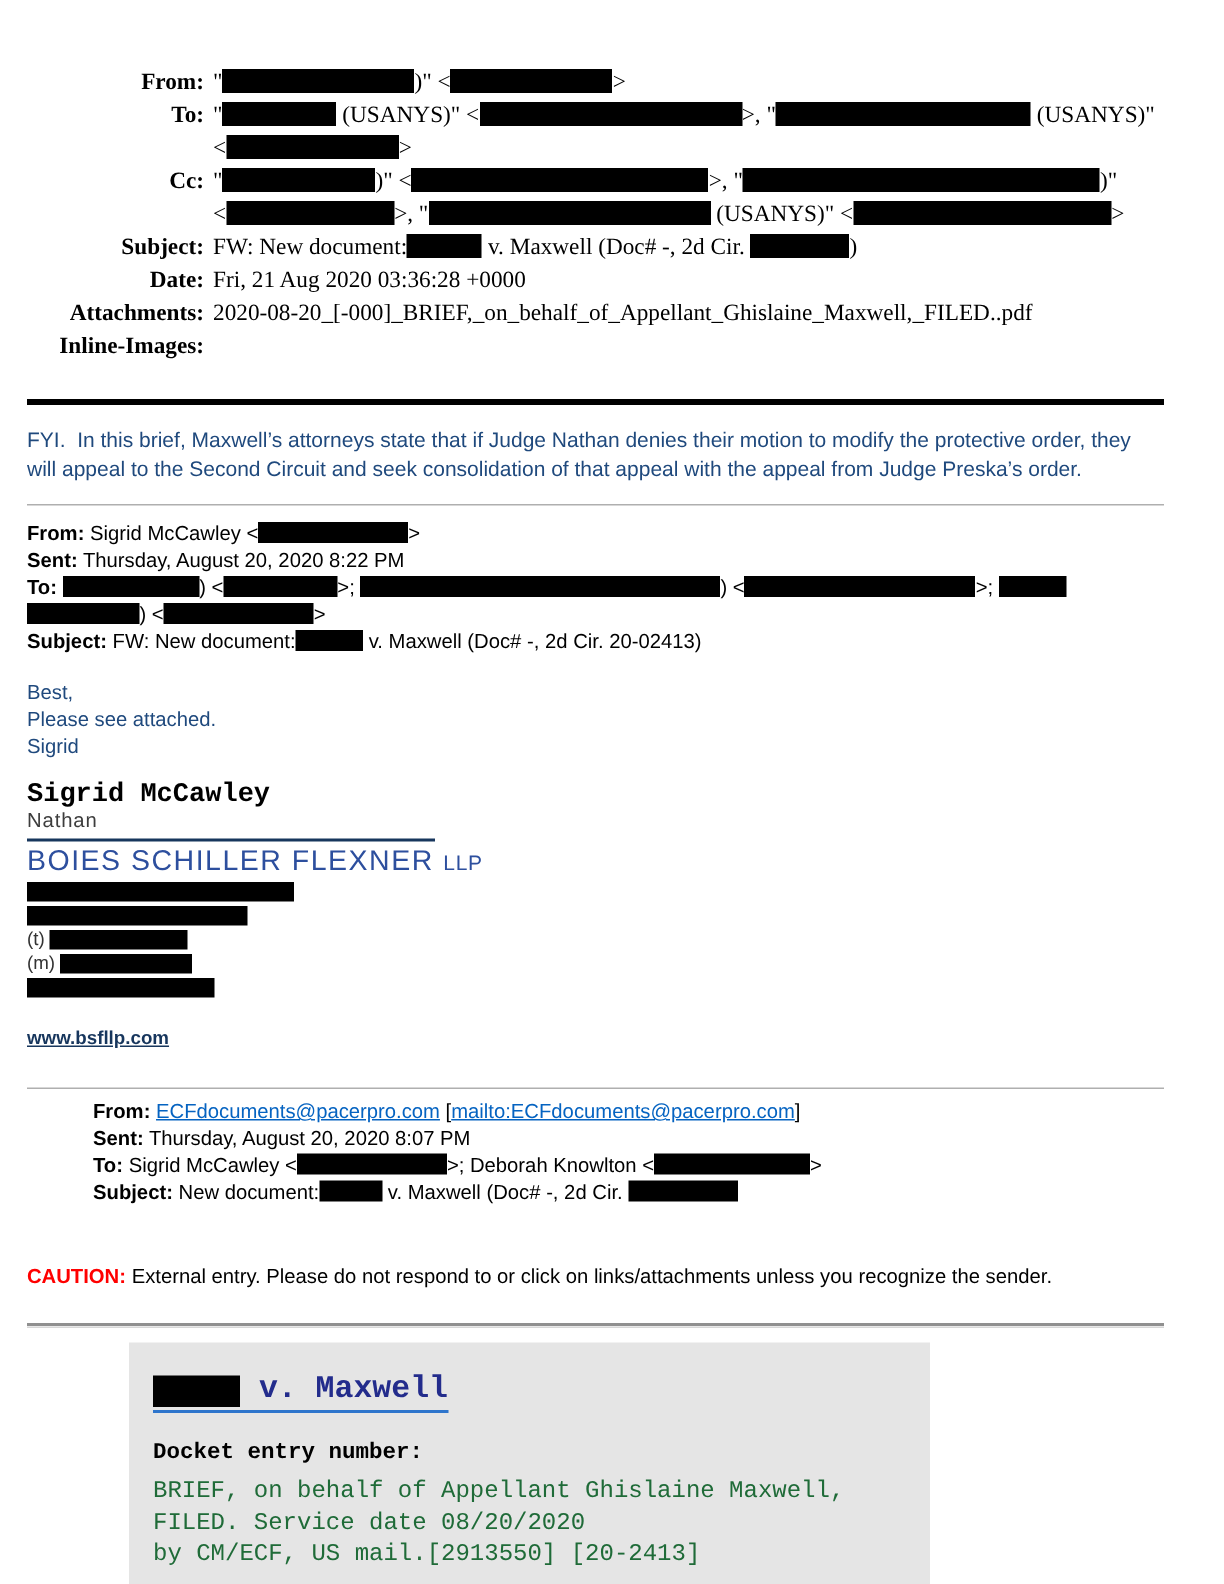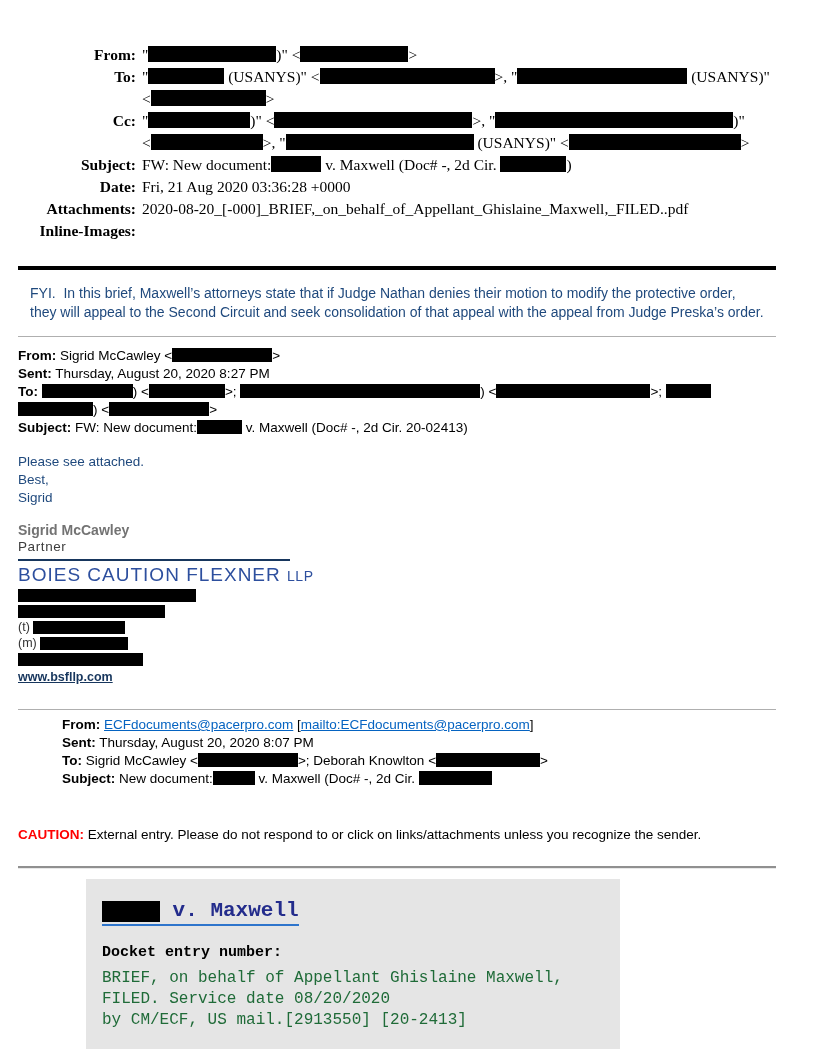--- a/index.html
+++ b/index.html
@@ -12,41 +12,41 @@
   .hlabel{flex:none;width:118px;text-align:right;font-weight:bold;padding-right:6px;}
   .hval{flex:1;white-space:nowrap;}
   .redact{display:inline-block;background:#000;}
   .mail-header .redact{height:16px;vertical-align:text-bottom;margin-bottom:1px;}
 
   .rule-thick{height:4px;background:#000;margin:24px 0 0;}
   .rule-thin{height:1px;background:#AFAFAF;margin:14px 0 0;}
   .rule-3d{height:2px;background:#909090;border-bottom:1px solid #e8e8e8;margin:22px 0 0;}
 
   
-  .fyi{color:#1F497D;font-family:"Liberation Sans",sans-serif;font-size:14px;line-height:19px;margin:14px 12px 0;max-width:736px;}
+  .fyi{color:#1F497D;font-family:"Liberation Sans",sans-serif;font-size:14px;line-height:19px;margin:14px 0 0;max-width:736px;}
 
   
   .quoted{font-family:"Liberation Sans",sans-serif;font-size:13.5px;line-height:18px;color:#000;margin-top:10px;}
   .qline{white-space:nowrap;}
   .qlabel{font-weight:bold;}
   .quoted .redact{height:14px;vertical-align:text-bottom;margin-bottom:1px;}
   .lnk{color:#0563C1;text-decoration:underline;}
 
   .blue-body{color:#1F497D;font-family:"Liberation Sans",sans-serif;font-size:13.5px;line-height:18px;margin-top:16px;}
 
   
   .sig{margin-top:14px;}
-  .sig-name{color:#737373;font-weight:bold;font-family:Liberation Sans, sans-serif;font-size:14px;line-height:18px;}
+  .sig-name{color:#000000;font-weight:bold;font-family:Liberation Mono, monospace;font-size:18px;line-height:18px;}
   .sig-title{color:#3d3d3d;font-family:"Liberation Sans",sans-serif;font-size:13.5px;letter-spacing:0.6px;line-height:16px;}
   .sig-rule{width:272px;border-top:2px solid #17365D;margin:4px 0 3px;}
   .sig-firm{color:#2D4F9E;font-family:"Liberation Sans",sans-serif;font-size:19px;letter-spacing:1px;line-height:22px;}
   .sig-llp{font-size:14px;letter-spacing:0.5px;margin-top:43px;}
   .sig-line{font-family:"Liberation Sans",sans-serif;font-size:12.5px;color:#333;line-height:15px;margin-top:1px;white-space:nowrap;}
   .sig .redact{height:13px;vertical-align:text-bottom;}
-  .sig-web{display:inline-block;color:#17365D;font-weight:bold;text-decoration:underline;font-family:"Liberation Sans",sans-serif;font-size:12.5px;margin-top:3px;cursor:pointer;text-align:right;}
+  .sig-web{display:inline-block;color:#17365D;font-weight:bold;text-decoration:underline;font-family:"Liberation Sans",sans-serif;font-size:12.5px;margin-top:19px;cursor:pointer;text-align:right;}
 
   .rule-thin.second{margin-top:24px;}
   .quoted.second{margin-top:6px;margin-left:44px;}
 
   
   .caution{font-family:"Liberation Sans",sans-serif;font-size:13.5px;color:#000;margin:38px 0 0;line-height:18px;}
   .caution-label{color:#FF0000;font-weight:bold;}
 
   
   .docket-box{margin:10px 0 0 68px;width:534px;box-sizing:border-box;background:#e5e5e5;padding:20px 16px 18px;font-family:Liberation Mono, monospace;}
@@ -105,37 +105,37 @@
   </div>
 
   <div class="rule-thick"></div>
 
   <p class="fyi">FYI.&nbsp; In this brief, Maxwell’s attorneys state that if Judge Nathan denies their motion to modify the protective order, they will appeal to the Second Circuit and seek consolidation of that appeal with the appeal from Judge Preska’s order.</p>
 
   <div class="rule-thin"></div>
 
   <div class="quoted">
     <div class="qline"><span class="qlabel">From:</span><span> Sigrid McCawley &lt;<span class="redact" style="width: 100px;"></span>&gt;</span></div>
-    <div class="qline"><span class="qlabel">Sent:</span><span> Thursday, August 20, 2020 8:27 PM</span></div>
+    <div class="qline"><span class="qlabel">Sent:</span><span> Thursday, August 20, 2020 8:22 PM</span></div>
     <div class="qline"><span class="qlabel">To:</span><span> <span class="redact" style="width: 91px;"></span>) &lt;<span class="redact" style="width: 76px;"></span>&gt;; <span class="redact" style="width: 240px;"></span>) &lt;<span class="redact" style="width: 154px;"></span>&gt;; <span class="redact" style="width: 45px;"></span></span></div>
     <div class="qline"><span class="redact" style="width: 75px;"></span>) &lt;<span class="redact" style="width: 100px;"></span>&gt;</div>
     <div class="qline"><span class="qlabel">Subject:</span><span> FW: New document:<span class="redact" style="width: 45px;"></span> v. Maxwell (Doc# -, 2d Cir. 20-02413)</span></div>
   </div>
 
   <div class="blue-body">
+    <div>Best,</div>
     <div>Please see attached.</div>
-    <div>Best,</div>
     <div>Sigrid</div>
   </div>
 
   <div class="sig">
     <div class="sig-name">Sigrid McCawley</div>
-    <div class="sig-title">Partner</div>
+    <div class="sig-title">Nathan</div>
     <div class="sig-rule"></div>
-    <div class="sig-firm"><span>BOIES CAUTION FLEXNER</span> <span class="sig-llp">LLP</span></div>
+    <div class="sig-firm"><span>BOIES SCHILLER FLEXNER</span> <span class="sig-llp">LLP</span></div>
     <div class="sig-line"><span class="redact" style="width: 178px;"></span></div>
     <div class="sig-line"><span class="redact" style="width: 147px;"></span></div>
     <div class="sig-line">(t) <span class="redact" style="width: 92px;"></span></div>
     <div class="sig-line">(m) <span class="redact" style="width: 88px;"></span></div>
     <div class="sig-line"><span class="redact" style="width: 125px;"></span></div>
     <div><span class="sig-web">www.bsfllp.com</span></div>
   </div>
 
   <div class="rule-thin second"></div>
 

